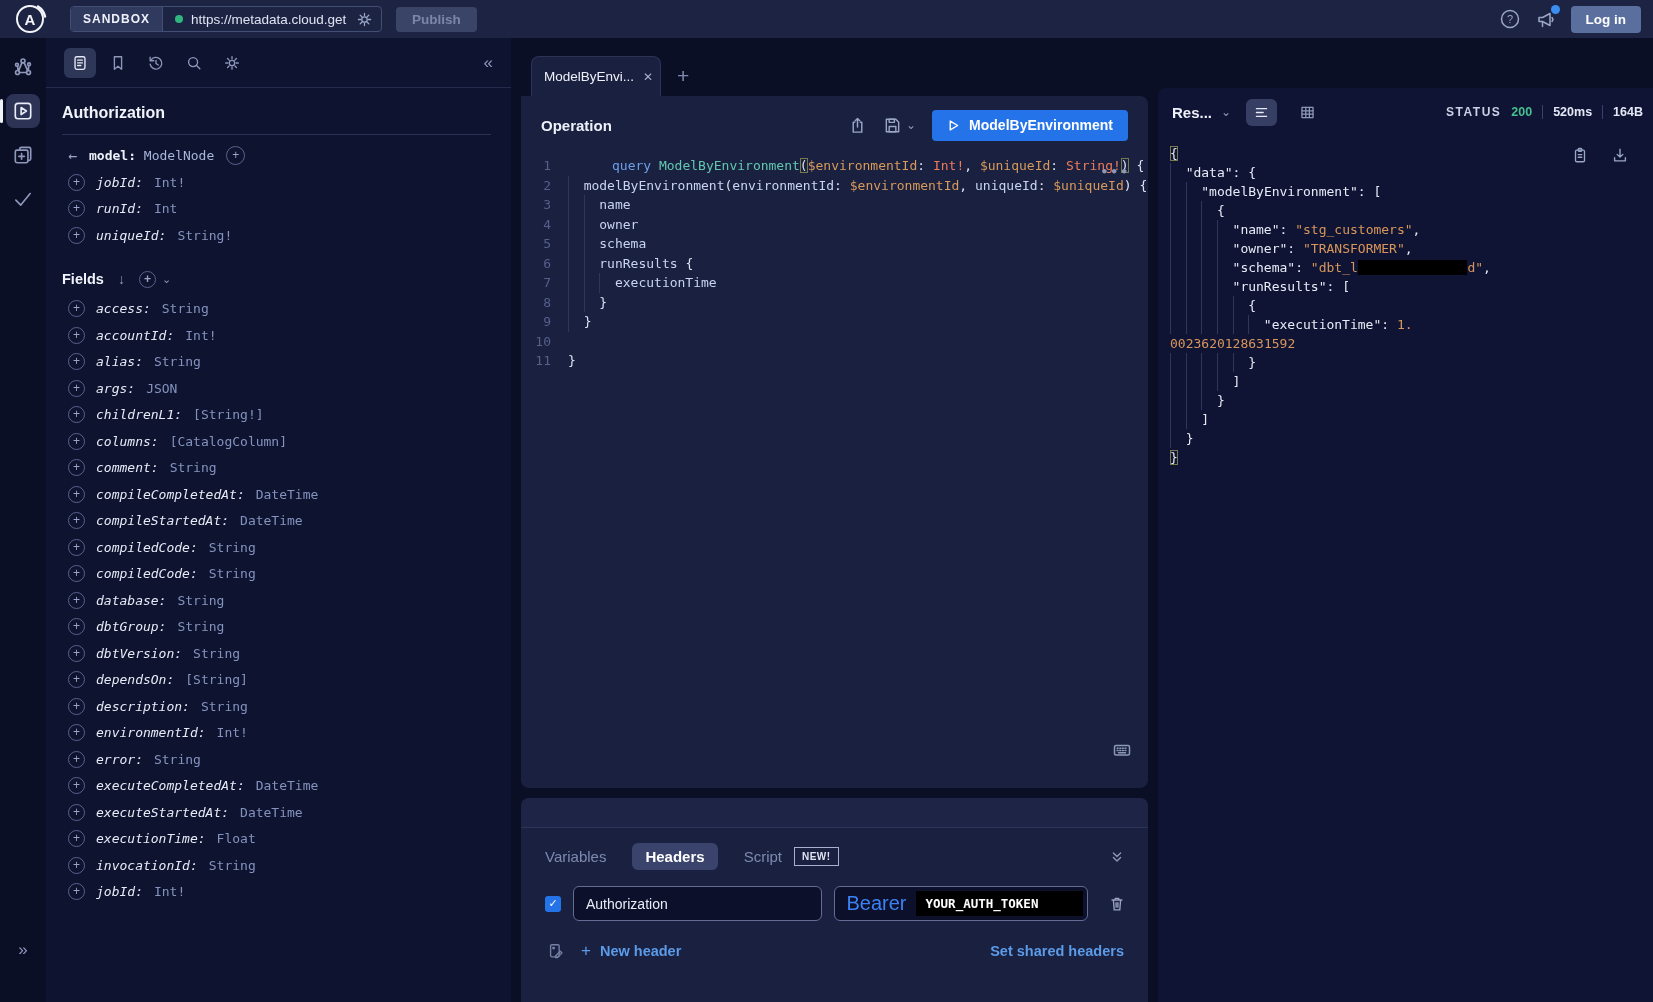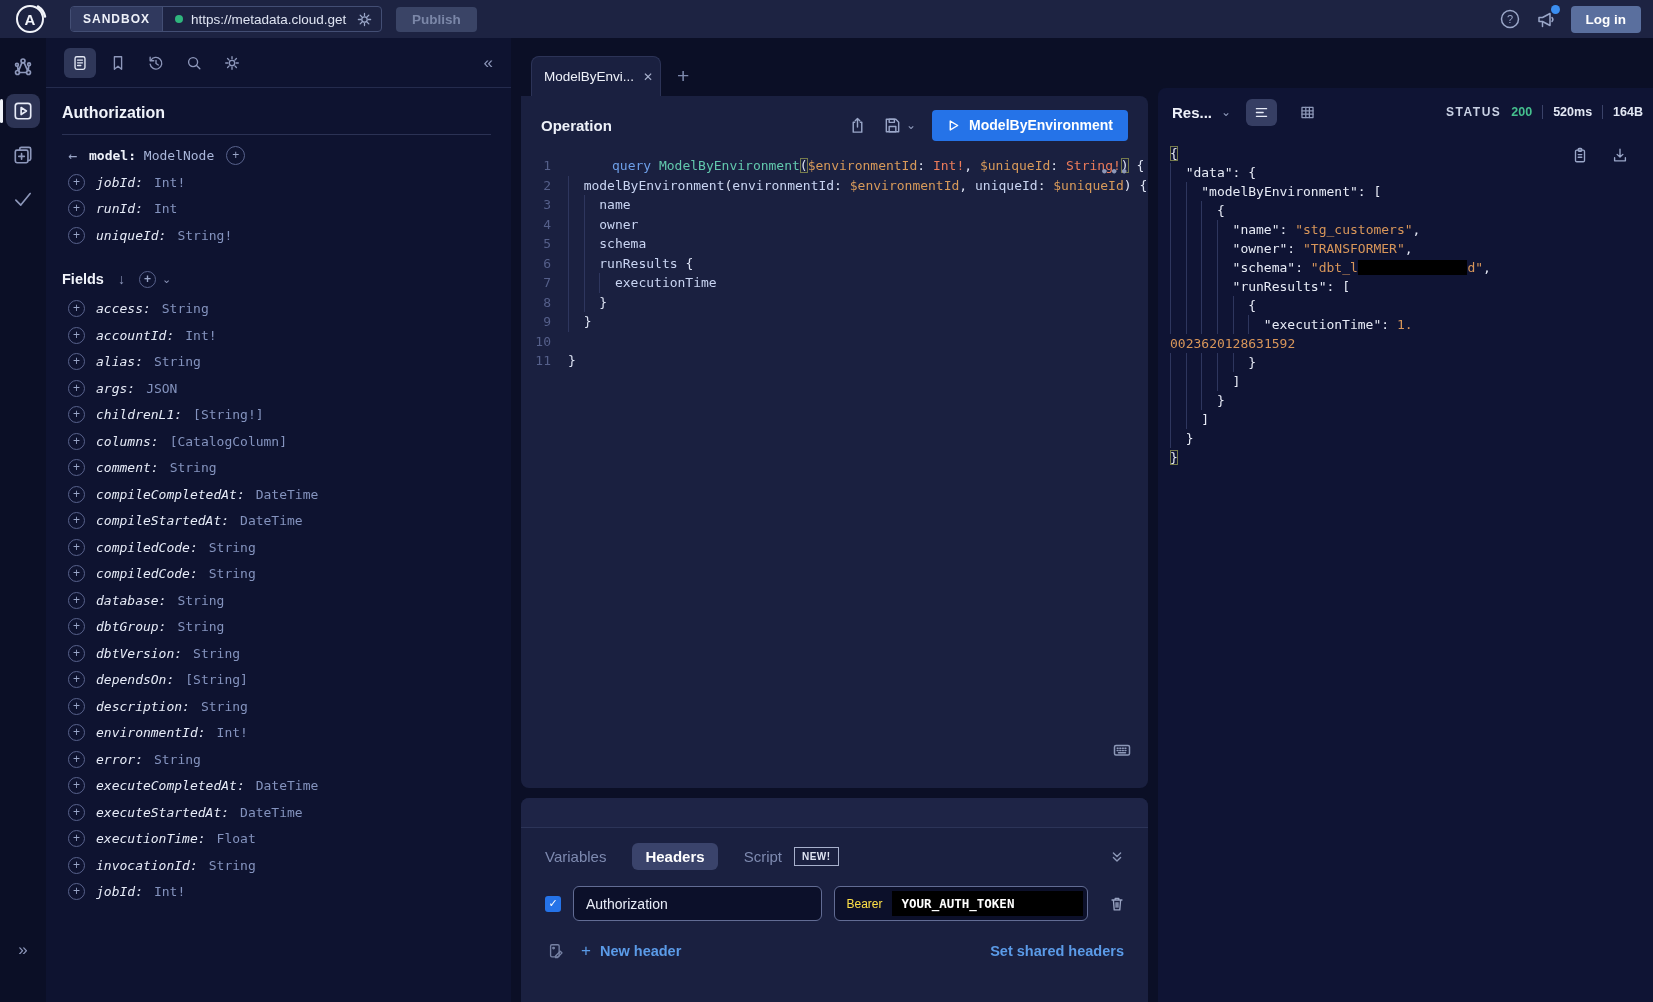--- a/index.html
+++ b/index.html
@@ -81,21 +81,21 @@
   .bp-tabs { display:flex; align-items:center; gap:26px; padding:15px 22px 8px 24px; }
   .bp-tab { color:#7e8ab0; font-size:15px; }
   .bp-tab.active { background:#3a436b; color:#fff; font-weight:bold; padding:5px 13px; border-radius:6px; }
   .script-group { display:flex; align-items:center; gap:12px; }
   .new-badge { border:1px solid #a7b0cc; color:#dfe4f2; font-size:10px; font-weight:bold; letter-spacing:.5px; padding:3px 7px; border-radius:0; }
   .bp-collapse { margin-left:auto; color:#8d98b8; }
   .hdr-row { display:flex; align-items:center; gap:12px; padding:8px 22px 0 24px; }
   .checkbox { width:16px; height:16px; background:#2573e8; border-radius:3px; color:#fff; font-size:11px; display:flex; align-items:center; justify-content:center; flex:none; }
   .key-input { width:280px; height:35px; border:1px solid #626c94; border-radius:6px; background:#0c102a; color:#e9edf8; font-size:14px; padding:0 12px; font-family:"Liberation Sans",sans-serif; }
   .val-input { width:288px; height:35px; border:1px solid #626c94; border-radius:6px; background:#0c102a; display:flex; align-items:center; gap:9px; padding:0 4px 0 12px; }
-  .bearer-label { font-size:12px; color:#fde047; }
+  .bearer-label { font-size:20px; color:#3b82f6; }
   .token-chip { background:#000; color:#fff; font-family:"DejaVu Sans Mono",monospace; font-weight:bold; font-size:12.5px; padding:5px 10px; flex:1; white-space:nowrap; overflow:hidden; }
   .trash-btn { color:#99a3c2; margin-left:8px; }
   .bp-footer { display:flex; align-items:center; gap:16px; padding:20px 24px 0 26px; }
   .blue-link { color:#5b9be8; font-weight:bold; font-size:14.5px; display:flex; align-items:center; gap:9px; }
   .footer-right { margin-left:auto; }
   .footer-icon { color:#7681a3; }
 
   
   .response { width:495px; flex:none; background:#0f1434; margin-top:50px; border-radius:8px 0 0 0; display:flex; flex-direction:column; }
   .resp-header { height:48px; display:flex; align-items:center; gap:9px; padding:0 10px 0 14px; flex:none; }

